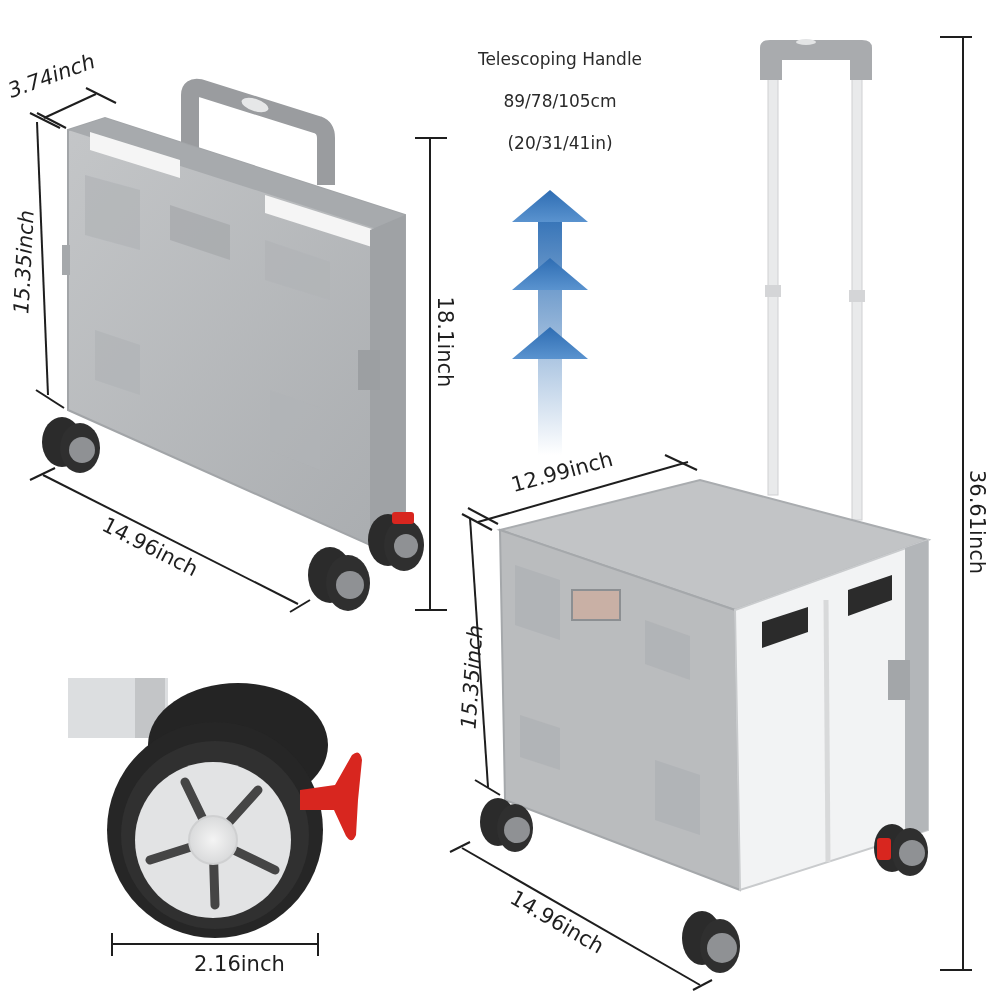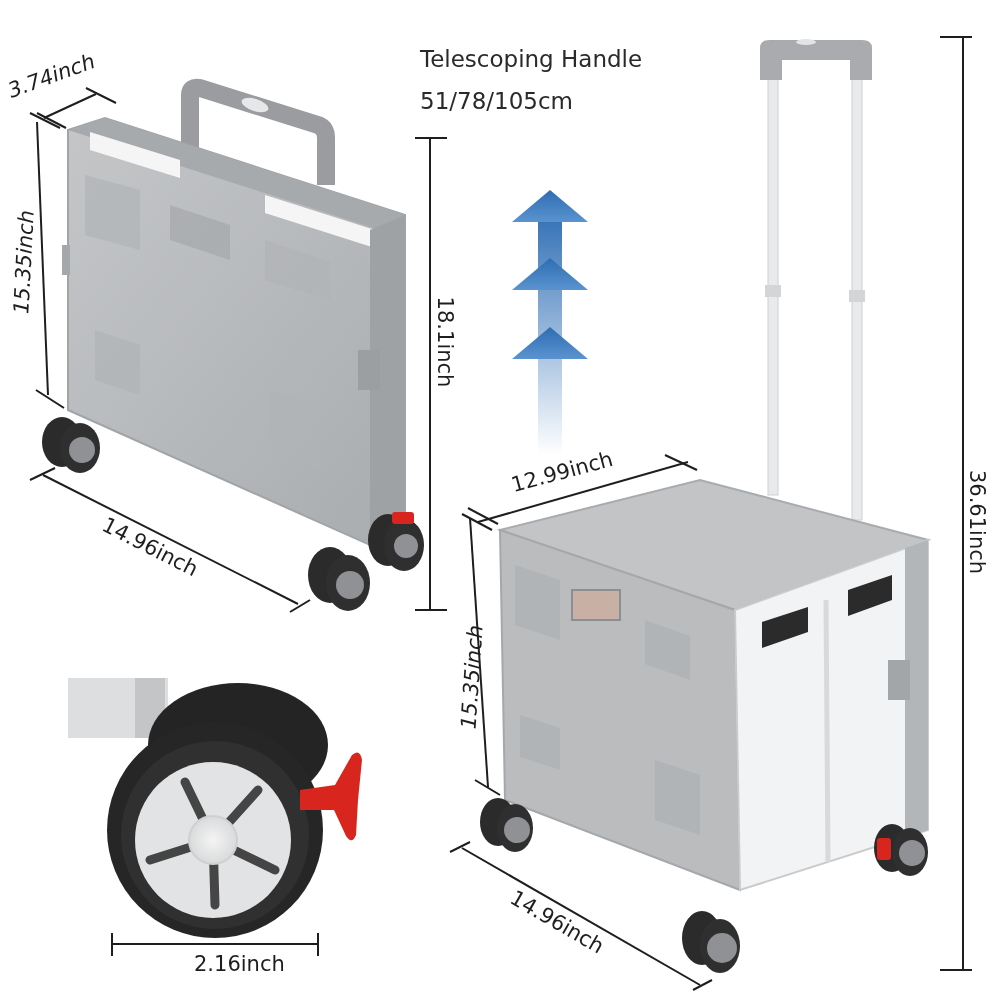--- a/index.html
+++ b/index.html
@@ -1,20 +1,20 @@
 <!DOCTYPE html>
 <html><head>
 <meta charset="utf-8">
 <style>
   html, body { margin:0; padding:0; background:#ffffff; }
   body { width:1000px; height:1000px; position:relative; overflow:hidden;
          font-family:"DejaVu Sans", "Liberation Sans", sans-serif; color:#222; }
   .layer { position:absolute; left:0; top:0; width:1000px; height:1000px; }
-  .title-block { position:absolute; left:420px; top:38px; width:280px; text-align:left;
-                 font-size:23px; line-height:42px; color:#2a2a2a; }
+  .title-block { position:absolute; left:420px; top:38px; width:280px; text-align:center;
+                 font-size:17px; line-height:42px; color:#2a2a2a; }
   .title-block div { white-space:nowrap; }
   .dim { position:absolute; font-size:21px; color:#1e1e1e; white-space:nowrap;
          transform-origin:center center; }
   .dim.italic { font-style:italic; }
 </style>
 </head>
 <body>
 
 <svg class="layer" viewBox="0 0 1000 1000" width="1000" height="1000">
   <defs>
@@ -176,21 +176,22 @@
 
   <g stroke="#1e1e1e" stroke-width="2" fill="none">
     <line x1="112" y1="944" x2="318" y2="944"></line>
     <line x1="112" y1="933" x2="112" y2="956"></line>
     <line x1="318" y1="933" x2="318" y2="956"></line>
   </g>
 </svg>
 
 <div class="title-block">
   <div>Telescoping Handle</div>
-  <div>51/78/105cm</div>
+  <div>89/78/105cm</div>
+  <div>(20/31/41in)</div>
 </div>
 
 <div class="dim italic" style="left:6px; top:64px; transform:rotate(-20deg);">3.74inch</div>
 <div class="dim italic" style="left:-28px; top:250px; transform:rotate(-87deg);">15.35inch</div>
 <div class="dim" style="left:400px; top:330px; transform:rotate(90deg);">18.1inch</div>
 <div class="dim" style="left:98px; top:535px; transform:rotate(27deg);">14.96inch</div>
 
 <div class="dim" style="left:510px; top:460px; transform:rotate(-15deg);">12.99inch</div>
 <div class="dim italic" style="left:420px; top:665px; transform:rotate(-86deg);">15.35inch</div>
 <div class="dim" style="left:505px; top:910px; transform:rotate(30deg);">14.96inch</div>

